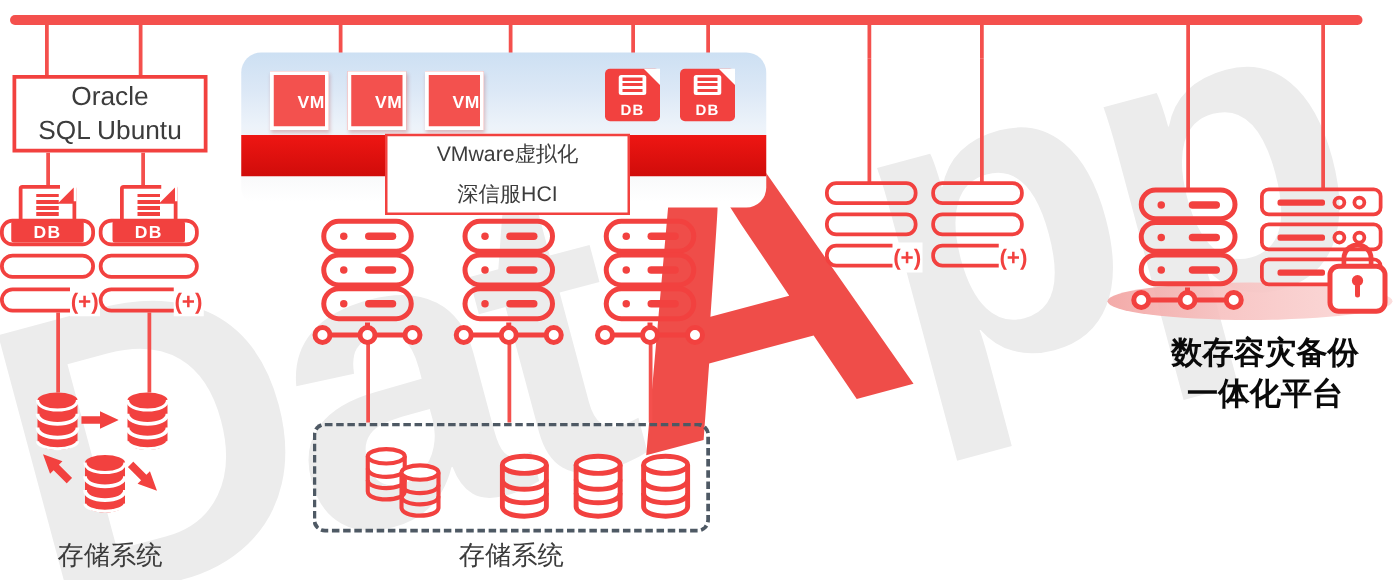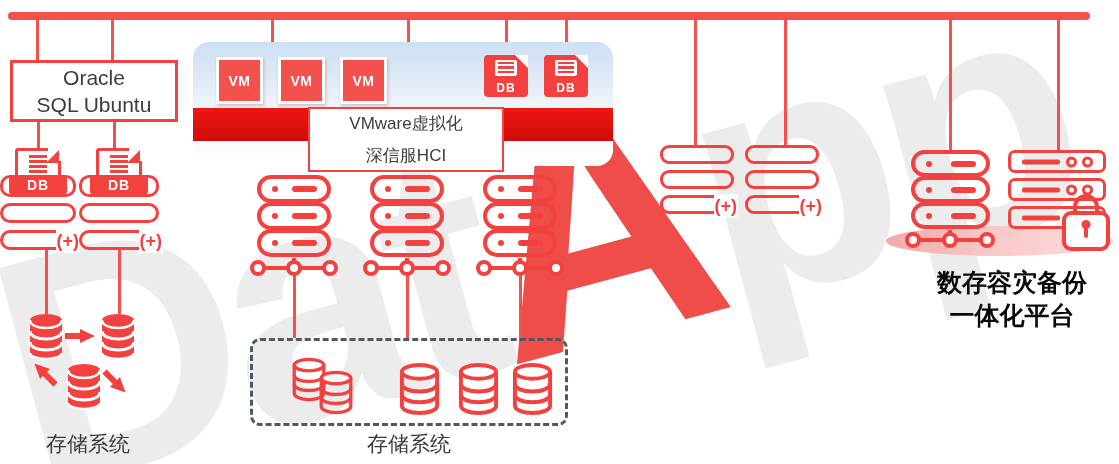--- a/index.html
+++ b/index.html
@@ -55,21 +55,21 @@
   .doc-solid .dbl{position:absolute;bottom:2px;width:100%;text-align:center;color:#fff;
         font-weight:800;font-size:12px;letter-spacing:1px;}
 
   
   .vmcont{position:absolute;left:193px;top:42px;width:420px;height:124px;border-radius:16px;z-index:1;
     background:linear-gradient(180deg,#cde0f3 0%,#dce8f6 25%,#edf3fa 48%,#f2f3f5 62%,#ffffff 96%);}
   .band{position:absolute;left:193px;top:108px;width:420px;height:33px;z-index:2;
     background:linear-gradient(180deg,#ee1613,#d00c0a);}
   .vm{position:absolute;width:47px;height:47px;background:#f3514e;border:3px solid #fff;
       box-sizing:border-box;color:#fff;font-weight:800;font-size:14px;letter-spacing:.5px;
-      display:flex;align-items:center;justify-content:center;z-index:3;
+      display:flex;align-items:center;justify-content:flex-end;z-index:3;
       box-shadow:1px 2px 3px rgba(160,20,20,.25);}
 
   
   .stack{position:absolute;z-index:3;}
   .tier{height:28px;border:4px solid var(--red);border-radius:14px;box-sizing:border-box;
         position:relative;margin-top:-1px;background:transparent;}
   .tier .dot{position:absolute;left:11px;top:50%;transform:translateY(-50%);
         width:6px;height:6px;border-radius:50%;background:var(--red);}
   .tier .tbar{position:absolute;right:10px;top:50%;transform:translateY(-50%);
         width:25px;height:6px;border-radius:3px;background:var(--red);}
@@ -147,21 +147,21 @@
   <div class="vline" style="left:407px;top:20px;height:88px;"></div>
   <div class="vline" style="left:505px;top:20px;height:38px;"></div>
   <div class="vline" style="left:565px;top:20px;height:38px;"></div>
   <div class="vline" style="left:694px;top:20px;height:27px;z-index:2;"></div>
   <div class="vline" style="left:784px;top:20px;height:27px;z-index:2;"></div>
   <div class="vline" style="left:694px;top:47px;height:100px;"></div>
   <div class="vline" style="left:784px;top:47px;height:100px;"></div>
   <div class="vline" style="left:949px;top:20px;height:132px;"></div>
   <div class="vline" style="left:1057px;top:20px;height:132px;"></div>
 
-  <div class="wbox" style="left:10px;top:60px;width:168px;height:62px;font-size:21px;line-height:27px;">
+  <div class="wbox" style="left:10px;top:60px;width:156px;height:62px;font-size:21px;line-height:27px;">
     <div>Oracle</div>
     <div>SQL Ubuntu</div>
   </div>
   <div class="vline" style="left:37px;top:122px;height:26px;"></div>
   <div class="vline" style="left:113px;top:122px;height:26px;"></div>
 
   <div style="position:absolute;left:0px;top:148px;width:76px;">
     <div class="doc-outline" style="left:15px;top:0;">
       <span class="foldcut"></span>
       <span class="fold"></span>

